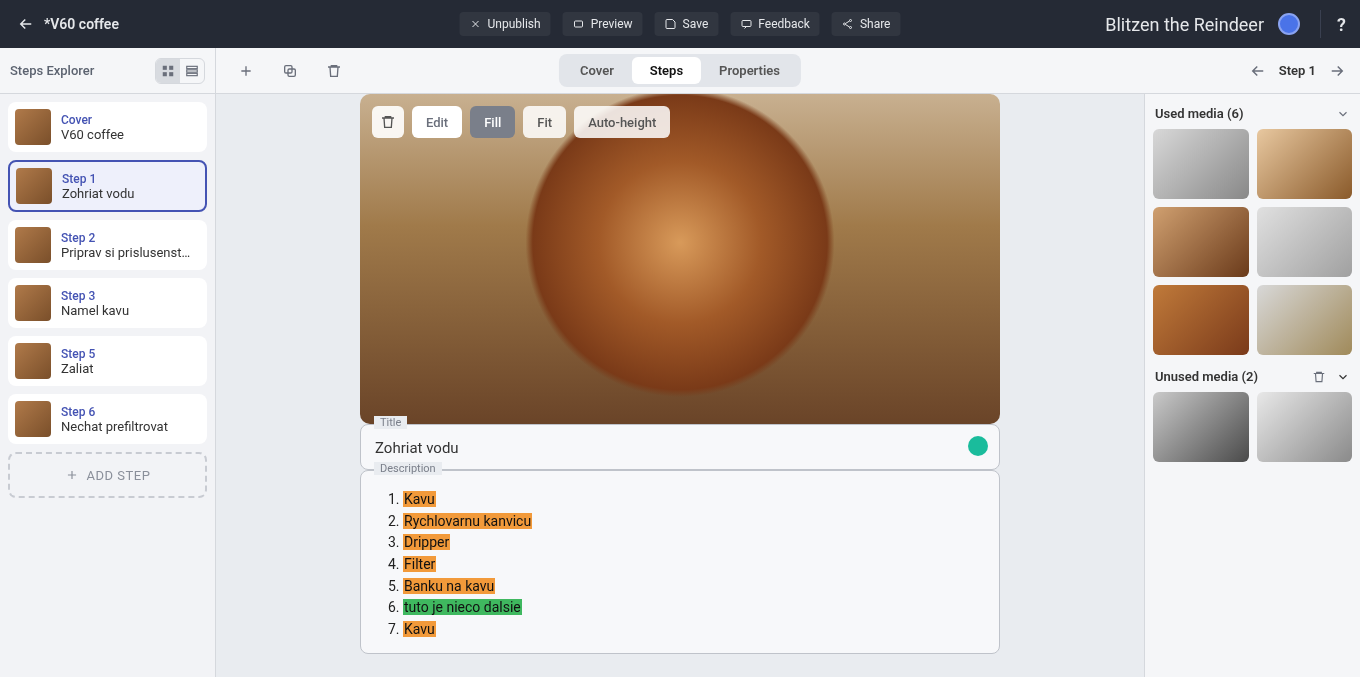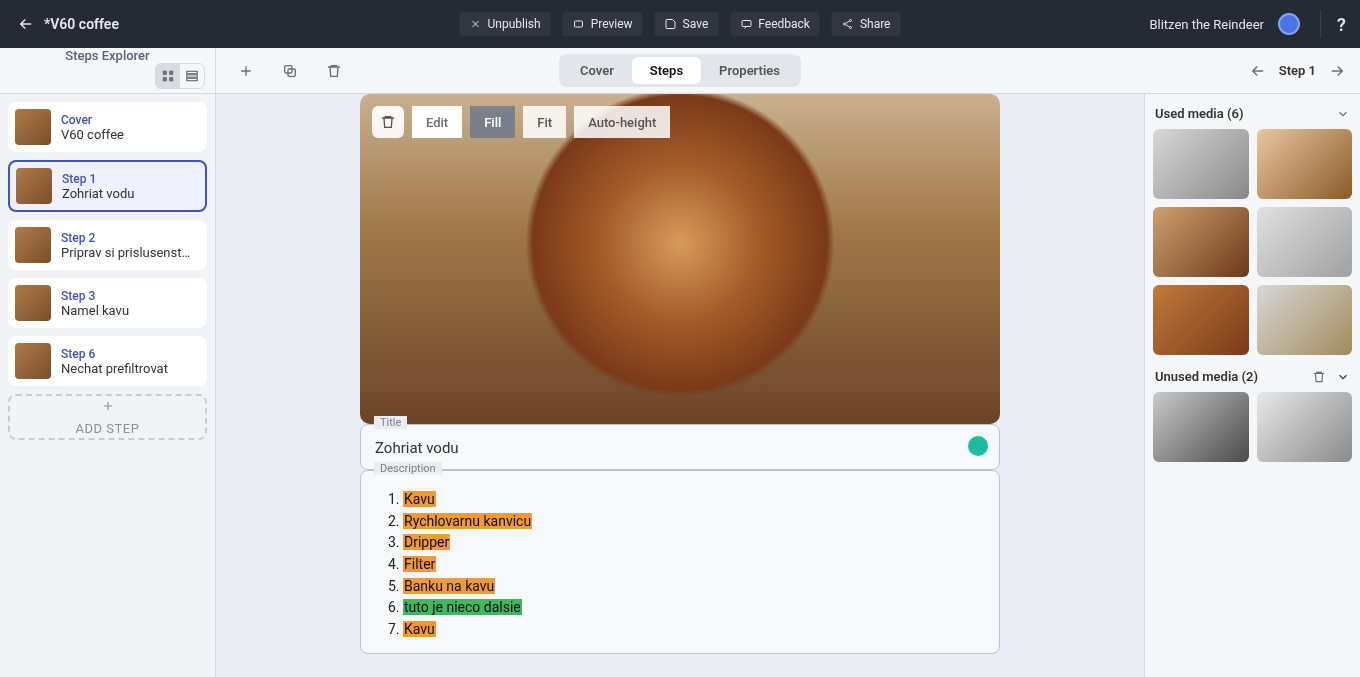--- a/index.html
+++ b/index.html
@@ -20,21 +20,21 @@
   .topbar{height:48px;background:var(--dark);display:flex;align-items:center;padding:0 12px;color:#e5e7ea;font-size:13px;}
   .topbar .back{width:28px;height:28px;display:flex;align-items:center;justify-content:center;cursor:pointer;}
   .topbar .title{font-weight:600;margin-left:4px;font-size:14px;}
   .topbar .center{display:flex;gap:12px;position:absolute;left:50%;transform:translateX(-50%);}
   .tbtn{display:flex;align-items:center;gap:6px;background:rgba(255,255,255,0.06);padding:5px 10px;border-radius:4px;cursor:pointer;font-size:12px;}
   .topbar .right{margin-left:auto;display:flex;align-items:center;gap:14px;}
   .avatar{width:22px;height:22px;border-radius:50%;background:#4a73e8;border:2px solid #8aa3f0;}
   .help{width:28px;height:28px;display:flex;align-items:center;justify-content:center;font-size:18px;font-weight:600;margin-left:6px;border-left:1px solid #3a4050;padding-left:14px;}
   
   .subhead{height:46px;display:flex;align-items:center;border-bottom:1px solid var(--border);background:#f5f6f8;}
-  .sub-left{width:216px;display:flex;align-items:center;padding:0 10px;height:100%;border-right:1px solid var(--border);flex-direction:column;}
+  .sub-left{width:216px;display:flex;align-items:center;padding:0 10px;height:100%;border-right:1px solid var(--border);}
   .sub-left .label{font-size:13px;color:var(--muted);font-weight:500;}
   .view-toggle{margin-left:auto;display:flex;gap:0;border:1px solid var(--border);border-radius:6px;overflow:hidden;}
   .view-toggle div{width:24px;height:24px;display:flex;align-items:center;justify-content:center;color:#6a6f7b;}
   .view-toggle .active{background:#d8dbe0;}
   .sub-tools{display:flex;align-items:center;gap:24px;padding:0 20px;color:#6a6f7b;}
   .sub-tools div{width:20px;height:20px;display:flex;align-items:center;justify-content:center;cursor:pointer;}
   .seg{display:flex;background:#e2e5ea;border-radius:8px;padding:3px;margin-left:auto;margin-right:auto;position:absolute;left:50%;transform:translateX(-50%);}
   .seg div{padding:6px 18px;font-size:13px;font-weight:600;color:#555;border-radius:6px;cursor:pointer;}
   .seg .active{background:#fff;color:#111;}
   .sub-right-nav{margin-left:auto;display:flex;align-items:center;gap:10px;padding-right:12px;color:#6a6f7b;font-size:13px;}
@@ -45,30 +45,30 @@
   .body{display:flex;height:calc(677px - 48px - 46px);}
   .col-left{width:216px;border-right:1px solid var(--border);background:#f2f3f6;padding:8px;overflow:auto;}
   .col-right{width:216px;border-left:1px solid var(--border);background:#f5f6f8;padding:8px;overflow:auto;}
   .col-center{flex:1;overflow:auto;display:flex;justify-content:center;padding:0 20px;}
   
   .step-card{display:flex;align-items:center;gap:10px;padding:6px;border-radius:8px;background:#fff;border:1px solid transparent;margin-bottom:8px;cursor:pointer;}
   .step-card.selected{border:2px solid var(--blue);background:var(--light-blue);}
   .step-thumb{width:36px;height:36px;border-radius:4px;background:linear-gradient(135deg,#b07a4a,#7a4f2a);flex-shrink:0;}
   .step-text .st-title{font-size:12px;color:var(--blue);font-weight:500;}
   .step-text .st-sub{font-size:13px;color:#333;white-space:nowrap;overflow:hidden;text-overflow:ellipsis;max-width:130px;}
-  .add-step{border:2px dashed #c8cbd2;border-radius:8px;height:46px;display:flex;align-items:center;justify-content:center;gap:8px;color:#8a8f9a;font-size:13px;letter-spacing:0.5px;cursor:pointer;margin-top:4px;flex-direction:column;}
+  .add-step{border:2px dashed #c8cbd2;border-radius:8px;height:46px;display:flex;align-items:center;justify-content:center;gap:8px;color:#8a8f9a;font-size:13px;letter-spacing:0.5px;cursor:pointer;margin-top:4px;}
   
   .canvas{width:640px;padding-top:0;}
   .hero{height:330px;border-radius:10px;margin-top:0;position:relative;overflow:hidden;background:
     radial-gradient(circle at 50% 45%, #d89a5a 0%, #a25a28 22%, #7a3a18 40%, transparent 42%),
     linear-gradient(180deg,#c8b090 0%,#a07a4a 40%,#6a4428 100%);
   }
   .hero-toolbar{position:absolute;top:12px;left:12px;display:flex;gap:8px;}
   .icon-btn{width:32px;height:32px;border-radius:6px;background:rgba(255,255,255,0.9);display:flex;align-items:center;justify-content:center;color:#555;cursor:pointer;}
-  .pill{height:32px;padding:0 14px;border-radius:0;background:rgba(255,255,255,0.85);color:#555;display:flex;align-items:center;font-size:13px;font-weight:500;cursor:pointer;}
+  .pill{height:32px;padding:0 14px;border-radius:6px;background:rgba(255,255,255,0.85);color:#555;display:flex;align-items:center;font-size:13px;font-weight:500;cursor:pointer;}
   .pill.active{background:#7a7f8a;color:#fff;}
   .pill.edit{background:#fff;color:#6a6f7b;}
   .field{position:relative;}
   .field-box{border:1px solid #bfc3ca;border-radius:8px;padding:14px 14px 12px;background:#f7f8fa;}
   .field-label{position:absolute;top:-8px;left:14px;background:var(--bg);padding:0 6px;font-size:11px;color:#7a7f8a;}
   .title-input{font-size:15px;color:#333;}
   .grammarly{position:absolute;right:12px;top:12px;width:20px;height:20px;border-radius:50%;background:#1abc9c;}
   .desc-content{font-size:14px;color:#222;line-height:1.55;}
   .desc-content ol{margin:4px 0 0 0;padding-left:28px;}
   .hl-o{background:var(--hl-orange);color:#111;padding:0 1px;}
@@ -123,21 +123,21 @@
           <circle cx="18" cy="5" r="2"></circle>
           <circle cx="6" cy="12" r="2"></circle>
           <circle cx="18" cy="19" r="2"></circle>
           <path d="M8 11l8-5M8 13l8 5"></path>
         </svg>
       <span>Share</span>
     </div>
   </div>
 
   <div class="right">
-    <span style="font-size:13px;">Blitzen the Reindeer</span>
+    <span style="font-size:18px;">Blitzen the Reindeer</span>
     <div class="avatar"></div>
     <div class="help">?</div>
   </div>
 </div>
 
 <div class="subhead" style="position:relative;">
   <div class="sub-left">
     <span class="label">Steps Explorer</span>
     <div class="view-toggle">
       <div class="active">
@@ -221,20 +221,27 @@
           <div class="step-text">
             <div class="st-title">Step 2</div>
             <div class="st-sub">Priprav si prislusenstvo a...</div>
           </div>
         </div>
         <div class="step-card">
           <div class="step-thumb"></div>
           <div class="step-text">
             <div class="st-title">Step 3</div>
             <div class="st-sub">Namel kavu</div>
+          </div>
+        </div>
+        <div class="step-card">
+          <div class="step-thumb"></div>
+          <div class="step-text">
+            <div class="st-title">Step 5</div>
+            <div class="st-sub">Zaliat</div>
           </div>
         </div>
         <div class="step-card">
           <div class="step-thumb"></div>
           <div class="step-text">
             <div class="st-title">Step 6</div>
             <div class="st-sub">Nechat prefiltrovat</div>
           </div>
         </div>
       </div>

